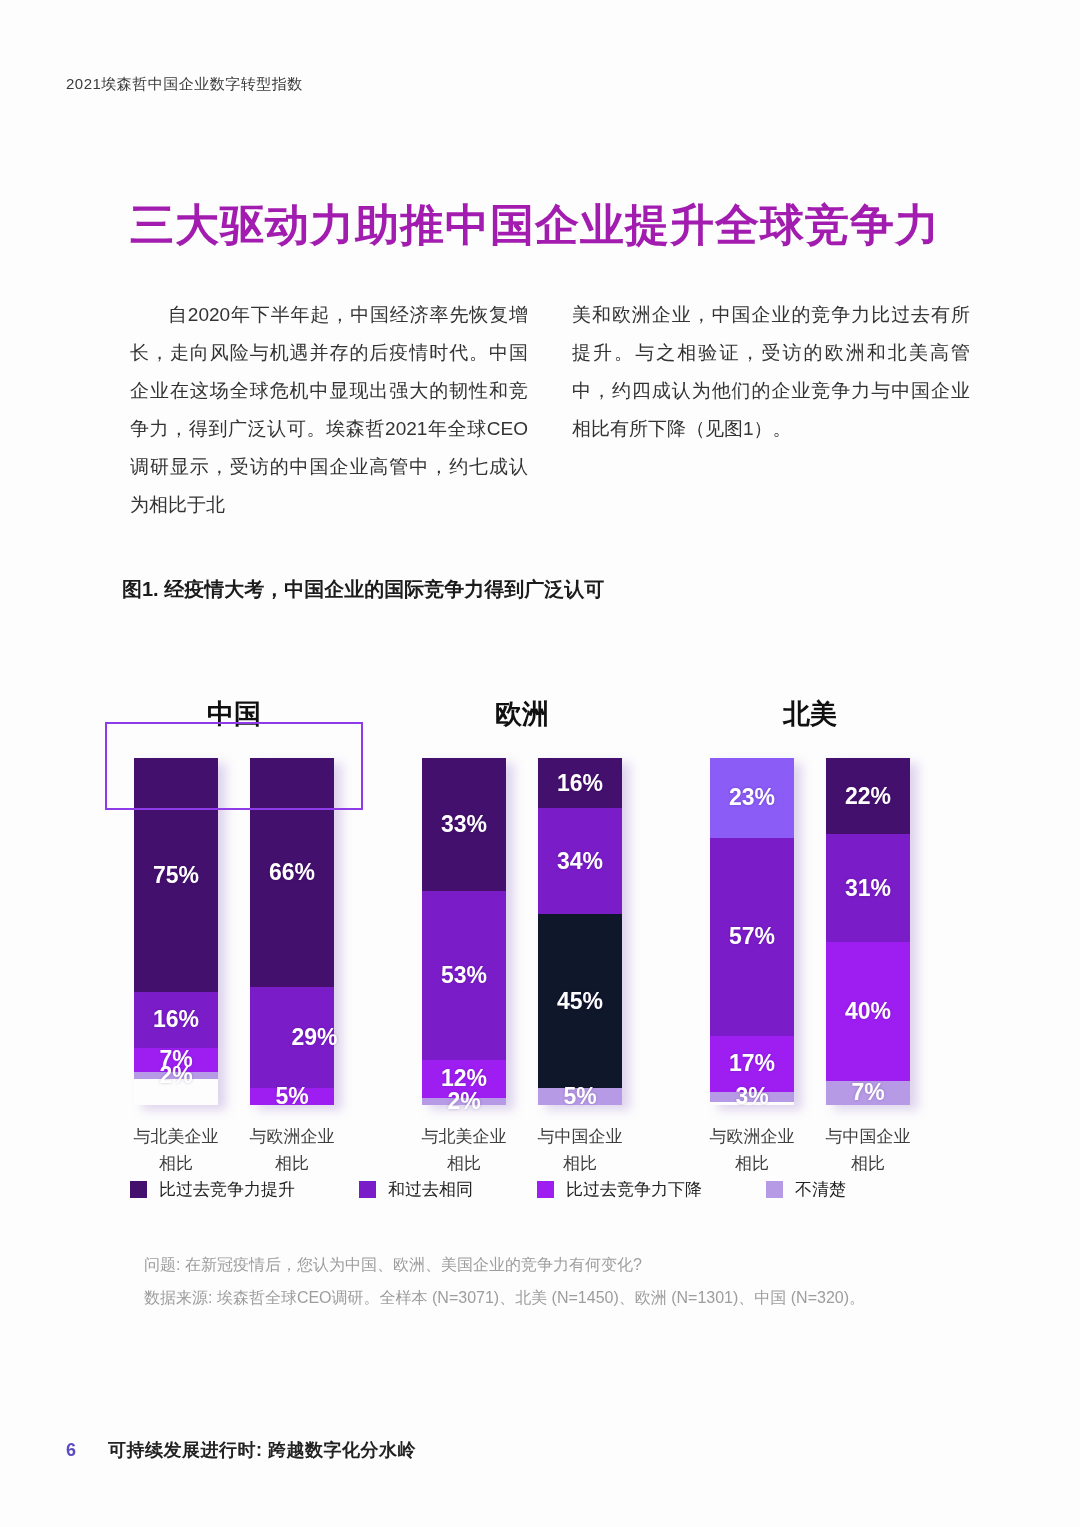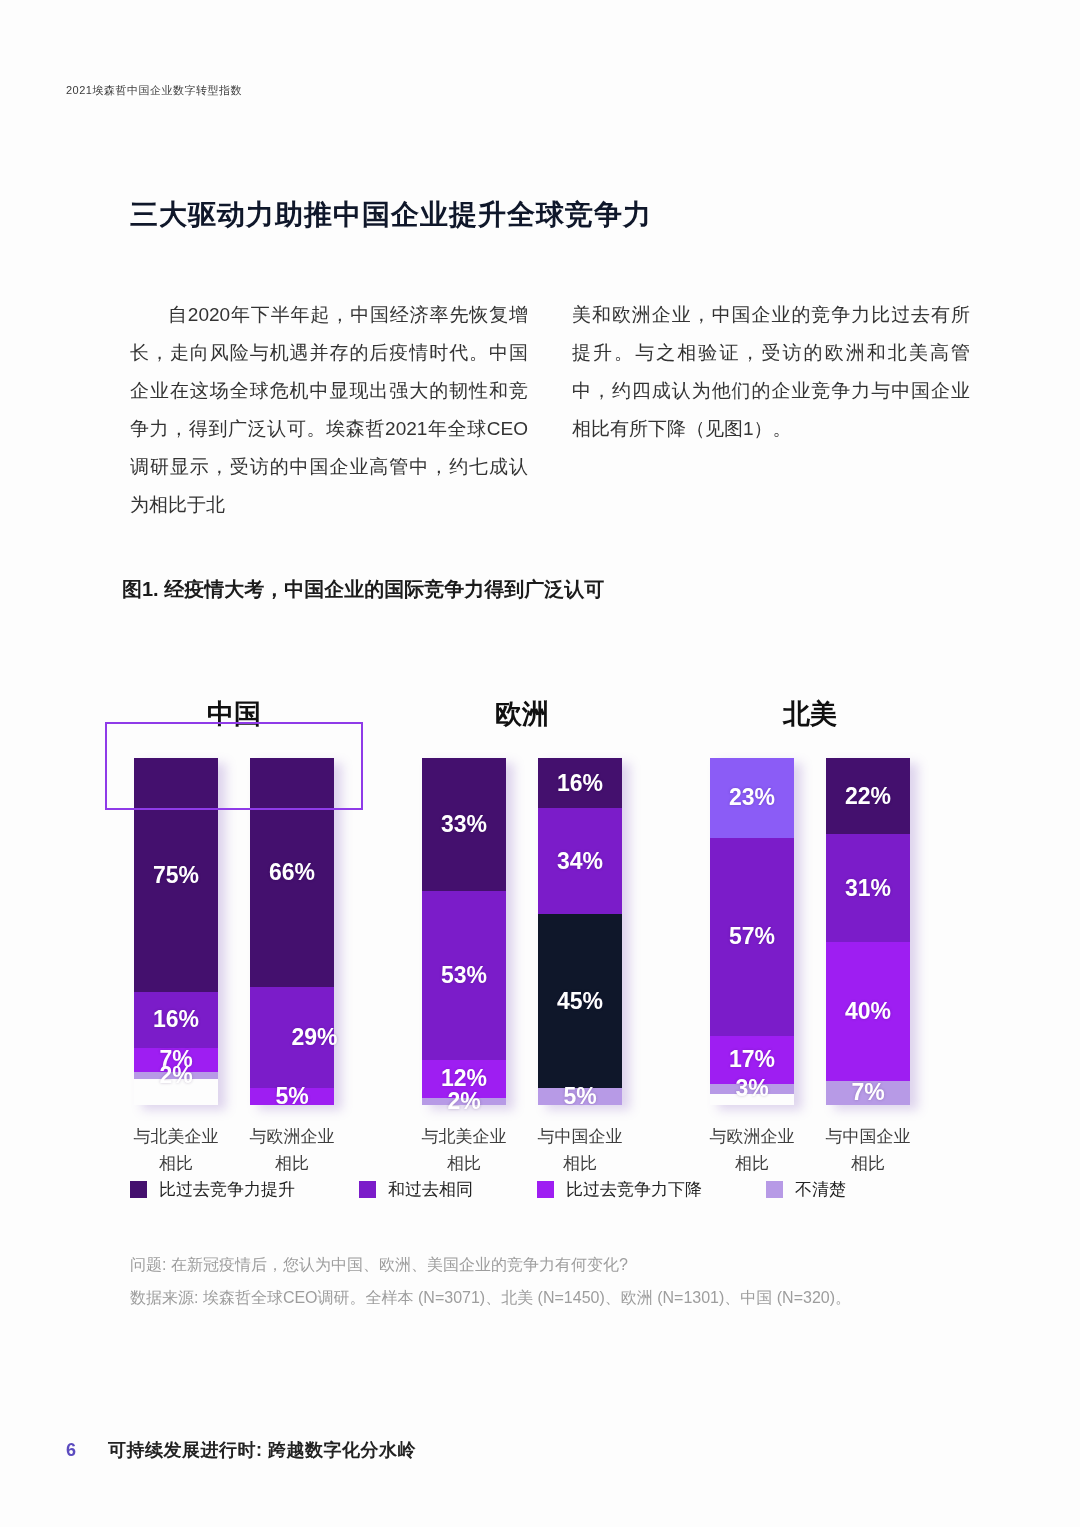--- a/index.html
+++ b/index.html
@@ -6,27 +6,27 @@
   html,body { background:#ffffff; }
   body {
     font-family:"Liberation Sans","DejaVu Sans",sans-serif;
     color:#2e2e2e;
     width:1080px; height:1527px;
     position:relative; overflow:hidden;
   }
   .page { width:1080px; height:1527px; background:#fdfdfd; position:relative; }
 
   .doc-header {
-    position:absolute; left:66px; top:83px;
-    font-size:11px; color:#3a3a3a; letter-spacing:.5px;
+    position:absolute; left:66px; top:75px;
+    font-size:15px; color:#3a3a3a; letter-spacing:.5px;
   }
 
   .main-title {
     position:absolute; left:130px; top:196px; width:860px;
-    font-size:28px; font-weight:bold; color:#0f172a; letter-spacing:1px;
+    font-size:44px; font-weight:bold; color:#a21caf; letter-spacing:1px;
   }
 
   .intro { position:absolute; left:130px; top:296px; width:840px; display:flex; gap:44px; }
   .intro .col { width:398px; font-size:19px; line-height:38px; color:#333; text-align:justify; }
   .intro .col.first { text-indent:2em; }
 
   .fig-caption {
     position:absolute; left:122px; top:576px;
     font-size:20px; font-weight:bold; color:#1b1b1b;
   }
@@ -54,21 +54,21 @@
   .hl-box {
     position:absolute; left:-29px; top:74px; width:258px; height:88px;
     border:2px solid #8f3be8; background:transparent; z-index:5; pointer-events:none;
   }
 
   
   .legend { position:absolute; left:130px; top:1178px; display:flex; gap:64px; }
   .legend-item { display:flex; align-items:center; gap:12px; font-size:17px; color:#222; }
   .swatch { width:17px; height:17px; display:inline-block; }
 
-  .notes { position:absolute; left:130px; top:1248px; font-size:16px; line-height:33px; color:#9d9d9d; }
+  .notes { position:absolute; left:144px; top:1248px; font-size:16px; line-height:33px; color:#9d9d9d; }
 
   .doc-footer { position:absolute; left:66px; top:1438px; display:flex; align-items:baseline; gap:32px; }
   .page-num { font-size:18px; font-weight:bold; color:#5b4bbf; }
   .footer-title { font-size:18px; font-weight:bold; color:#222; letter-spacing:.5px; }
 </style>
 </head>
 <body>
 
 <div class="page">
 
@@ -177,21 +177,21 @@
           <div class="group-title">北美</div>
           <div class="bars-row">
             <div class="bar-unit">
               <div class="bar">
                 <div class="seg" style="height: 79.81px; background: #8b5cf6;">
                   <span class="lbl">23%</span>
                 </div>
                 <div class="seg" style="height: 197.79px; background: rgb(123, 28, 201);">
                   <span class="lbl">57%</span>
                 </div>
-                <div class="seg" style="height: 48px; background: rgb(158, 30, 242);">
+                <div class="seg" style="height: 56px; background: rgb(158, 30, 242);">
                   <span class="lbl">17%</span>
                 </div>
                 <div class="seg" style="height: 10.41px; background: rgb(183, 154, 230);">
                   <span class="lbl">3%</span>
                 </div>
               </div>
               <div class="axis-label">
                 <div>与欧洲企业</div>
                 <div>相比</div>
               </div>

